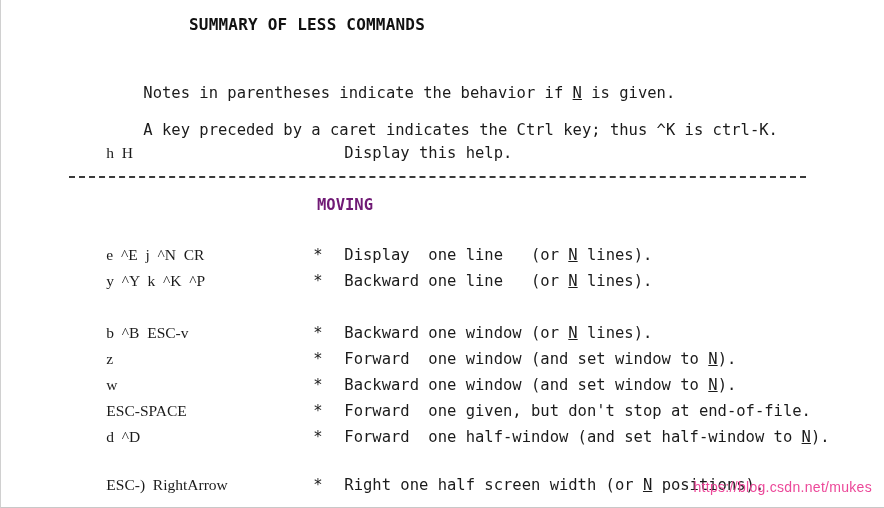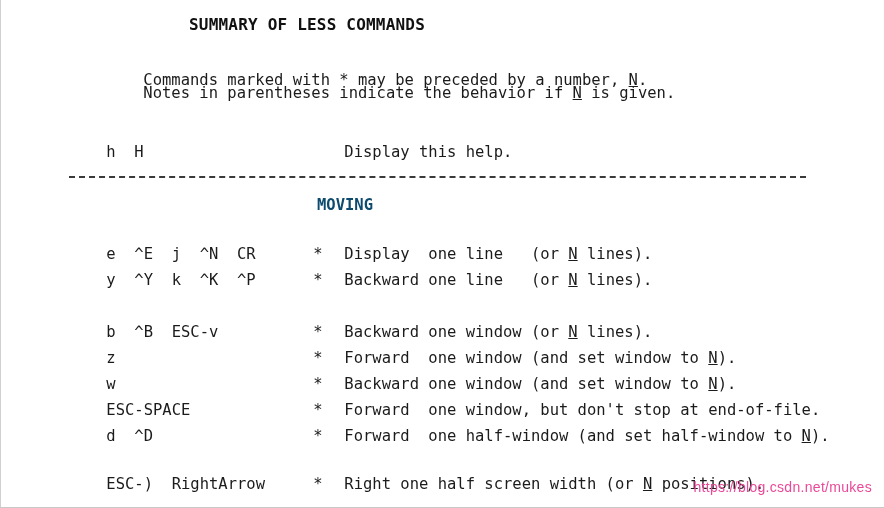--- a/index.html
+++ b/index.html
@@ -55,20 +55,21 @@
     width: 800px;
     font-size: 15.5px;
     line-height: 21px;
     white-space: pre;
     color: #1b1b1b;
   }
   .cmd-keys {
     display: inline-block;
     width: 207px;
     white-space: pre;
+    font-family: Liberation Serif, serif;
   }
   .cmd-star {
     display: inline-block;
     width: 31px;
     white-space: pre;
   }
   .cmd-desc {
     white-space: pre;
     text-align: center;
   }
@@ -87,21 +88,21 @@
   .section-head {
     position: absolute;
     top: 196px;
     left: 0;
     width: 884px;
     padding-right: 196px;
     box-sizing: border-box;
     text-align: center;
     font-size: 15.5px;
     font-weight: bold;
-    color: #0c4a6e;
+    color: #701a75;
   }
 
   
   .nvar {
     text-decoration: underline;
   }
 
   
   .watermark {
     position: absolute;
@@ -114,28 +115,28 @@
     user-select: none;
   }
 </style>
 </head>
 <body>
 
 <div id="screen">
 
   <div class="doc-title">SUMMARY OF LESS COMMANDS</div>
 
-  <div class="intro l1">
-    <span>Commands marked with * may be preceded by a number, </span><span class="nvar">N</span><span>.</span>
-  </div>
 
   <div class="intro l2">
     <span>Notes in parentheses indicate the behavior if </span><span class="nvar">N</span><span> is given.</span>
   </div>
 
+  <div class="intro l3">
+    <span>A key preceded by a caret indicates the Ctrl key; thus ^K is ctrl-K.</span>
+  </div>
 
   <div class="cmd-row" style="top:121px">
     <span class="cmd-keys">h  H</span><span class="cmd-star"></span><span class="cmd-desc">Display this help.</span>
   </div>
 
 
   <div class="separator"></div>
 
   <div class="section-head">MOVING</div>
 
@@ -154,21 +155,21 @@
 
   <div class="cmd-row" style="top:301px">
     <span class="cmd-keys">b  ^B  ESC-v</span><span class="cmd-star">*</span><span class="cmd-desc">Backward one window (or </span><span class="nvar">N</span><span> lines).</span>
   </div>
 
   <div class="cmd-row" style="top:353px">
     <span class="cmd-keys">w</span><span class="cmd-star">*</span><span class="cmd-desc">Backward one window (and set window to </span><span class="nvar">N</span><span>).</span>
   </div>
 
   <div class="cmd-row" style="top:379px">
-    <span class="cmd-keys">ESC-SPACE</span><span class="cmd-star">*</span><span class="cmd-desc">Forward  one window, but don't stop at end-of-file.</span>
+    <span class="cmd-keys">ESC-SPACE</span><span class="cmd-star">*</span><span class="cmd-desc">Forward  one given, but don't stop at end-of-file.</span>
   </div>
 
   <div class="cmd-row" style="top:405px">
     <span class="cmd-keys">d  ^D</span><span class="cmd-star">*</span><span class="cmd-desc">Forward  one half-window (and set half-window to </span><span class="nvar">N</span><span>).</span>
   </div>
 
 
   <div class="cmd-row" style="top:453px">
     <span class="cmd-keys">ESC-)  RightArrow</span><span class="cmd-star">*</span><span class="cmd-desc">Right one half screen width (or </span><span class="nvar">N</span><span> positions).</span>
   </div>

